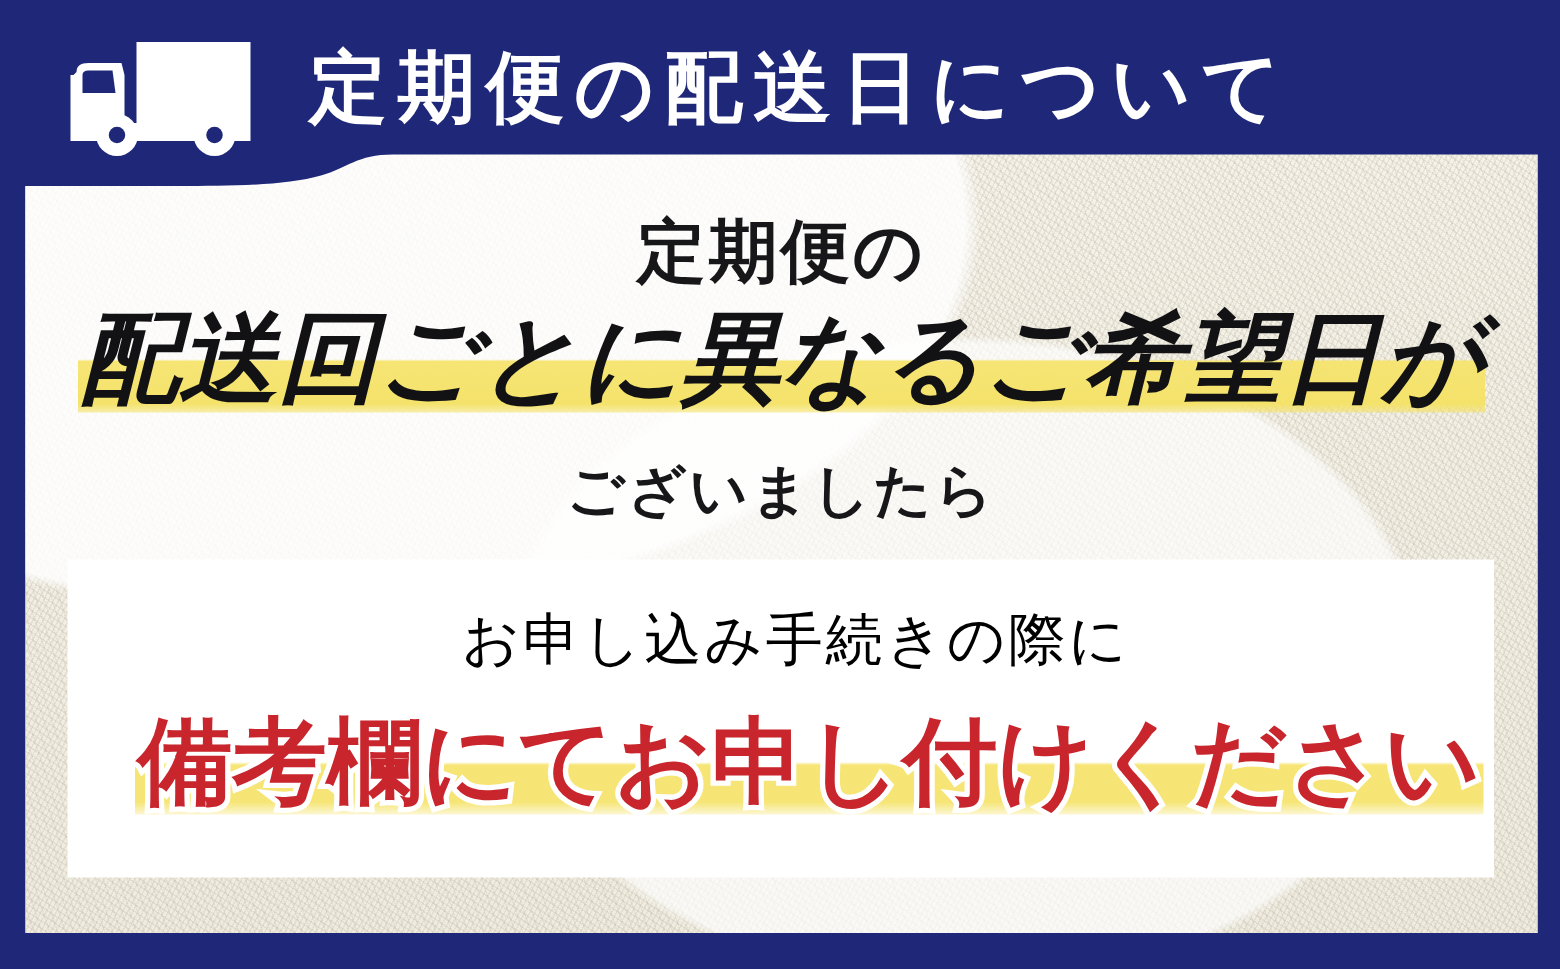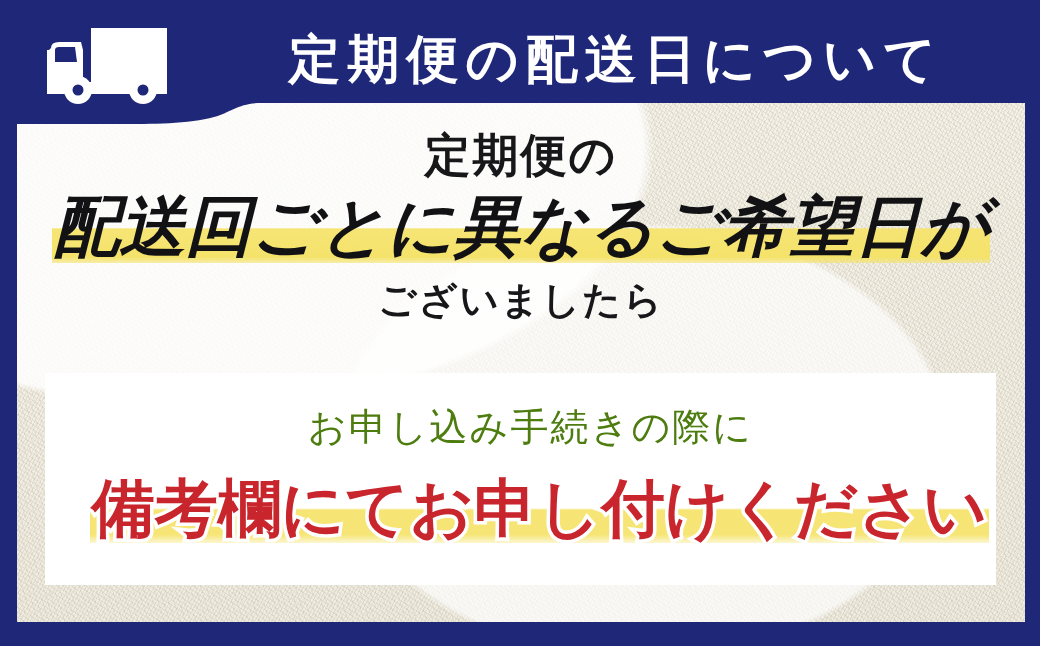--- a/index.html
+++ b/index.html
@@ -69,36 +69,35 @@
     left: 206px;
     top: 16px;
     width: 820px;
     height: 88px;
     line-height: 88px;
     color: #ffffff;
     font-family: "Liberation Serif", "DejaVu Serif", serif;
     font-weight: 700;
     font-size: 52px;
     letter-spacing: 7px;
-    text-align: center;
     white-space: nowrap;
   }
 
   
   .body-area {
     position: absolute;
     left: 17px;
     top: 124px;
     width: 1008px;
     height: 250px;
     text-align: center;
   }
 
   .lead-line {
-    margin-top: 4px;
+    margin-top: 16px;
     color: #17171a;
     font-weight: 700;
     font-size: 46px;
     letter-spacing: 2px;
     line-height: 1.18;
     white-space: nowrap;
   }
 
   .emph-line {
     margin-top: 6px;
@@ -115,21 +114,21 @@
         rgba(247,231,120,0) 0%,
         rgba(247,231,120,0) 52%,
         rgba(246,228,110,.95) 54%,
         rgba(244,226,104,.98) 92%,
         rgba(244,226,104,.55) 100%);
     padding: 0 2px;
     font-style: italic;
   }
 
   .tail-line {
-    margin-top: 12px;
+    margin-top: 28px;
     color: #17171a;
     font-weight: 700;
     font-size: 38px;
     letter-spacing: 2px;
     line-height: 1.2;
     white-space: nowrap;
   }
 
   
   .card {
@@ -137,21 +136,21 @@
     left: 45px;
     top: 373px;
     width: 951px;
     height: 212px;
     background: #ffffff;
     text-align: center;
   }
 
   .card-line1 {
     margin-top: 32px;
-    color: #4d7c0f;
+    color: #000000;
     font-weight: 400;
     font-size: 38px;
     letter-spacing: 2px;
     line-height: 1.2;
     white-space: nowrap;
     padding-left: 20px;
   }
 
   .card-line2 {
     margin-top: 20px;

